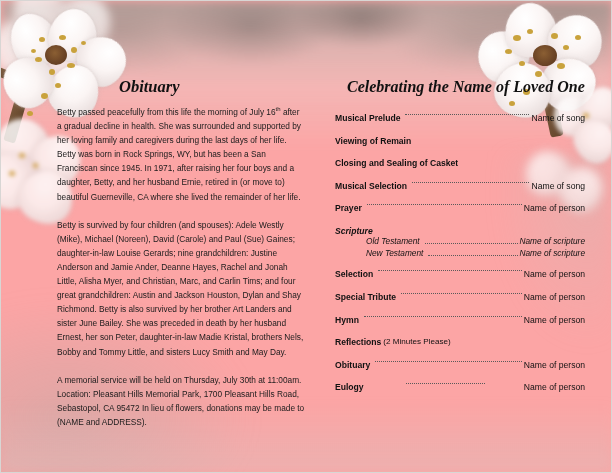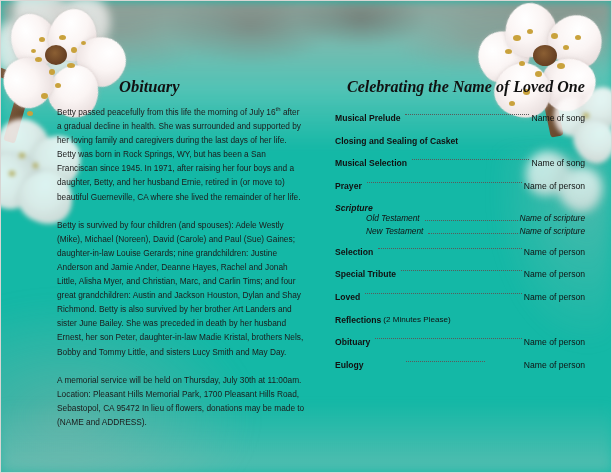--- a/index.html
+++ b/index.html
@@ -9,21 +9,21 @@
   }
   body {
     font-family: "Liberation Sans", sans-serif;
   }
 
   .program-page {
     position: relative;
     width: 612px;
     height: 473px;
     overflow: hidden;
-    background: #14b8a6;
+    background: #fca5a5;
     box-sizing: border-box;
     border: 1px solid #d8d6d4;
   }
 
   
   .bg-layer {
     position: absolute;
     inset: 0;
     overflow: hidden;
     pointer-events: none;
@@ -306,20 +306,23 @@
 
       <ul class="service-list">
 
         <li class="service-item">
           <span class="svc-label">Musical Prelude</span>
           <span class="svc-leader"></span>
           <span class="svc-value">Name of song</span>
         </li>
 
 
+        <li class="service-item">
+          <span class="svc-label">Viewing of Remain</span>
+        </li>
 
         <li class="service-item">
           <span class="svc-label">Closing and Sealing of Casket</span>
         </li>
 
         <li class="service-item">
           <span class="svc-label">Musical Selection</span>
           <span class="svc-leader"></span>
           <span class="svc-value">Name of song</span>
         </li>
@@ -350,21 +353,21 @@
           <span class="svc-value">Name of person</span>
         </li>
 
         <li class="service-item">
           <span class="svc-label">Special Tribute</span>
           <span class="svc-leader"></span>
           <span class="svc-value">Name of person</span>
         </li>
 
         <li class="service-item">
-          <span class="svc-label">Loved</span>
+          <span class="svc-label">Hymn</span>
           <span class="svc-leader"></span>
           <span class="svc-value">Name of person</span>
         </li>
 
         <li class="service-item">
           <span class="svc-label">Reflections</span>
           <span class="svc-note">(2 Minutes Please)</span>
         </li>
 
         <li class="service-item">

